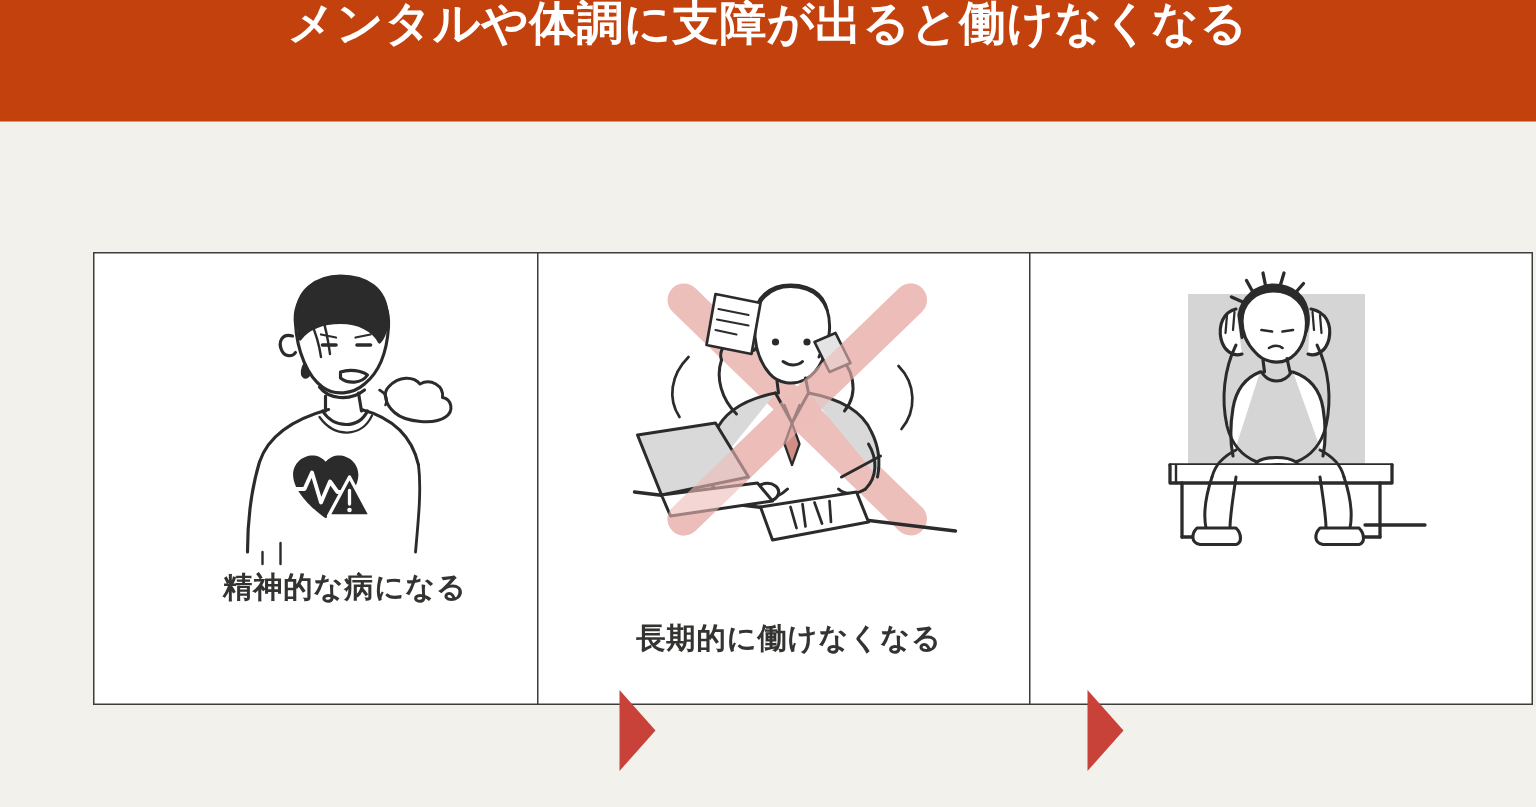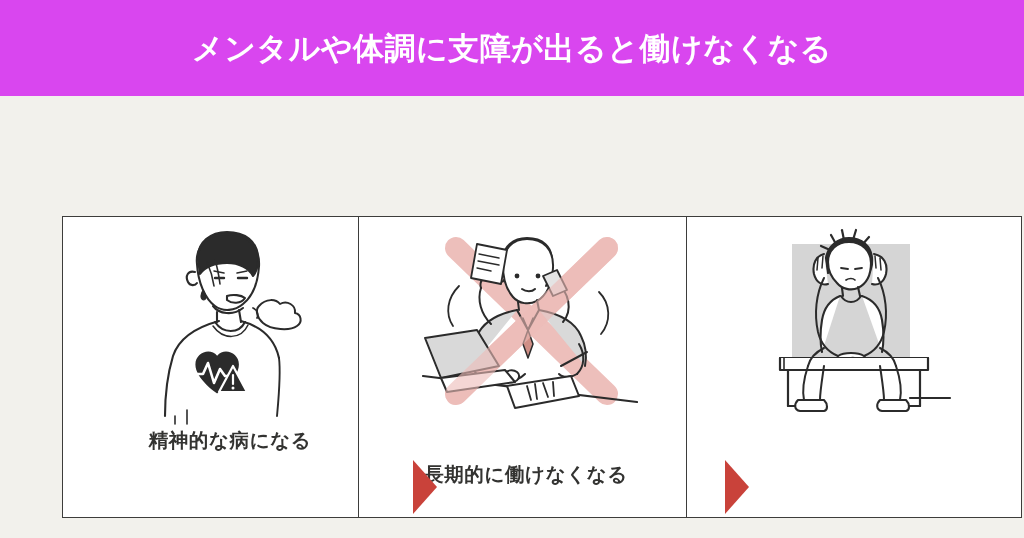--- a/index.html
+++ b/index.html
@@ -15,24 +15,23 @@
     overflow: hidden;
     position: relative;
   }
 
   
   .header-bar {
     position: absolute;
     left: 0;
     top: 0;
     width: 1024px;
-    height: 96px;
-    background: #d946ef;
+    height: 81px;
+    background: #c2410c;
     display: flex;
-    align-items: center;
     justify-content: center;
     box-sizing: border-box;
   }
   .header-title {
     color: #ffffff;
     font-size: 31px;
     font-weight: bold;
     letter-spacing: 0.5px;
     line-height: 1;
     white-space: nowrap;
@@ -52,21 +51,20 @@
     top: 0;
     width: 336px;
     height: 302px;
     background: #ffffff;
     border: 1.6px solid #3d3d3b;
     box-sizing: border-box;
     display: flex;
     flex-direction: column;
     align-items: center;
     justify-content: flex-start;
-    margin-top: 48px;
   }
   .card-1 { left: 0px; }
   .card-2 { left: 296px; gap: 34px; }
   .card-3 { left: 624px; }
 
   .card-art {
     width: 100%;
     height: 210px;
     display: flex;
     align-items: center;

